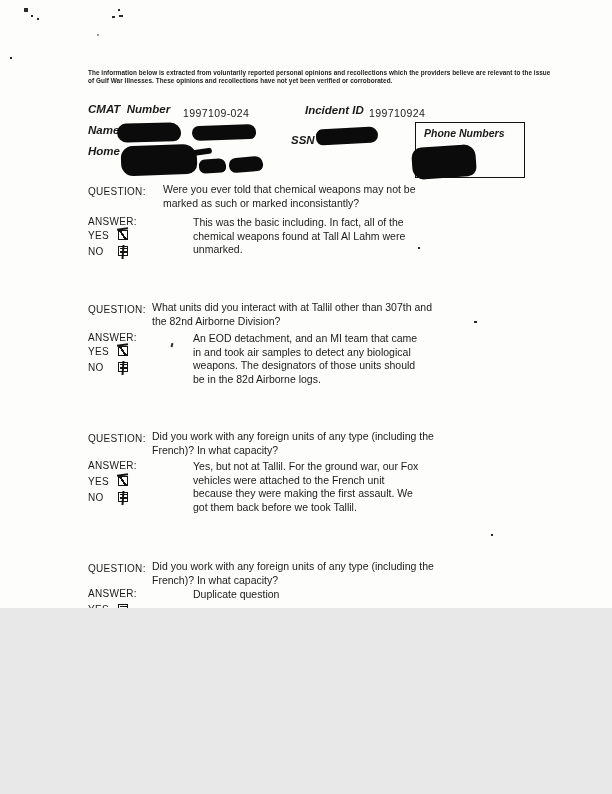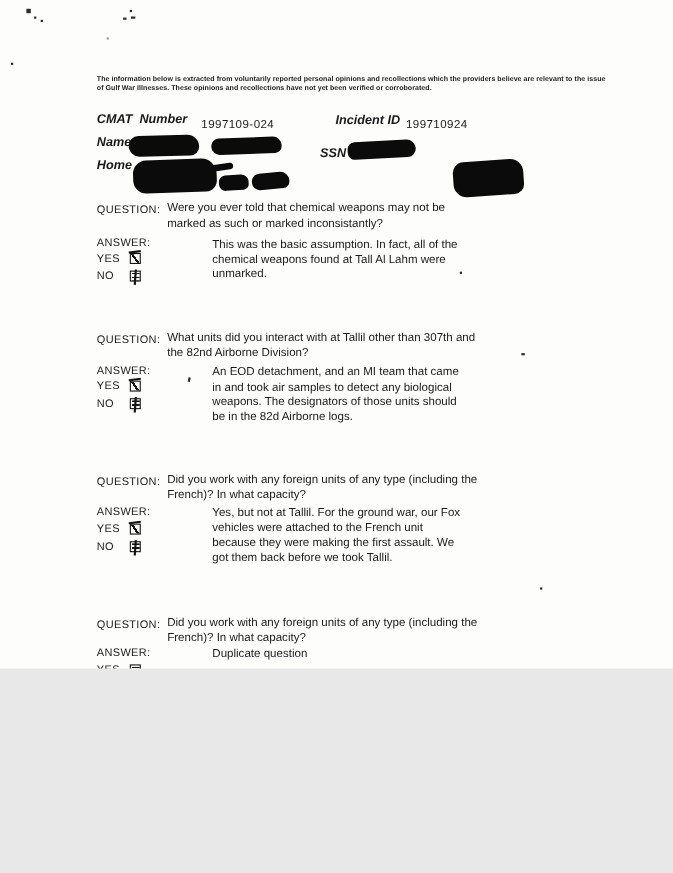--- a/index.html
+++ b/index.html
@@ -77,34 +77,37 @@
   <div class="abs hlabel" style="left:305px;top:104px">Incident ID</div>
   <div class="abs hvalue" style="left:369px;top:107px">199710924</div>
 
   <div class="abs hlabel" style="left:88px;top:124px">Name</div>
   <div class="blob" style="left:117px;top:123px;width:64px;height:19px;border-radius:9px 11px 8px 10px;transform:rotate(-1.5deg)"></div>
   <div class="blob" style="left:192px;top:125px;width:64px;height:15px;border-radius:8px 9px 7px 9px;transform:rotate(-2deg)"></div>
 
   <div class="abs hlabel" style="left:291px;top:134px">SSN</div>
   <div class="blob" style="left:316px;top:128px;width:62px;height:16px;border-radius:7px 9px 8px 7px;transform:rotate(-3deg)"></div>
 
+  <div class="phonebox" style="left:415px;top:122px;width:110px;height:56px">
+    <div class="hlabel" style="position:absolute;left:8px;top:4px;font-size:10.5px">Phone Numbers</div>
+  </div>
   <div class="blob" style="left:412px;top:146px;width:64px;height:32px;border-radius:10px 12px 9px 12px;transform:rotate(-4deg)"></div>
 
   <div class="abs hlabel" style="left:88px;top:145px">Home</div>
   <div class="blob" style="left:121px;top:145px;width:76px;height:30px;border-radius:12px 14px 10px 12px;transform:rotate(-2deg)"></div>
   <div class="blob" style="left:190px;top:149px;width:22px;height:6px;border-radius:3px;transform:rotate(-8deg)"></div>
   <div class="blob" style="left:199px;top:159px;width:27px;height:14px;border-radius:6px 7px 5px 6px;transform:rotate(-4deg)"></div>
   <div class="blob" style="left:229px;top:157px;width:34px;height:15px;border-radius:7px 8px 6px 7px;transform:rotate(-5deg)"></div>
 
   <div class="qblock" style="top:183px">
     <span class="abs qlabel" style="left:8px;top:3px">QUESTION:</span>
-    <span class="abs qtext" style="left:72px;top:0;width:350px">Were you ever told that chemical weapons may not be
+    <span class="abs qtext" style="left:83px;top:0;width:350px">Were you ever told that chemical weapons may not be
 marked as such or marked inconsistantly?</span>
     <span class="abs alabel" style="left:8px;top:33px">ANSWER:</span>
-    <span class="abs atext" style="left:113px;top:33px;width:260px">This was the basic assumption.  In fact, all of the
+    <span class="abs atext" style="left:113px;top:33px;width:260px">This was the basic including.  In fact, all of the
 chemical weapons found at Tall Al Lahm were
 unmarked.</span>
     <div class="ynrow" style="left:8px;top:47px">
       <span class="ynlabel">YES</span>
       <span class="cb" data-mark="check"></span>
     </div>
     <div class="ynrow" style="left:8px;top:63px">
       <span class="ynlabel">NO</span>
       <span class="cb" data-mark="bars"></span>
     </div>

